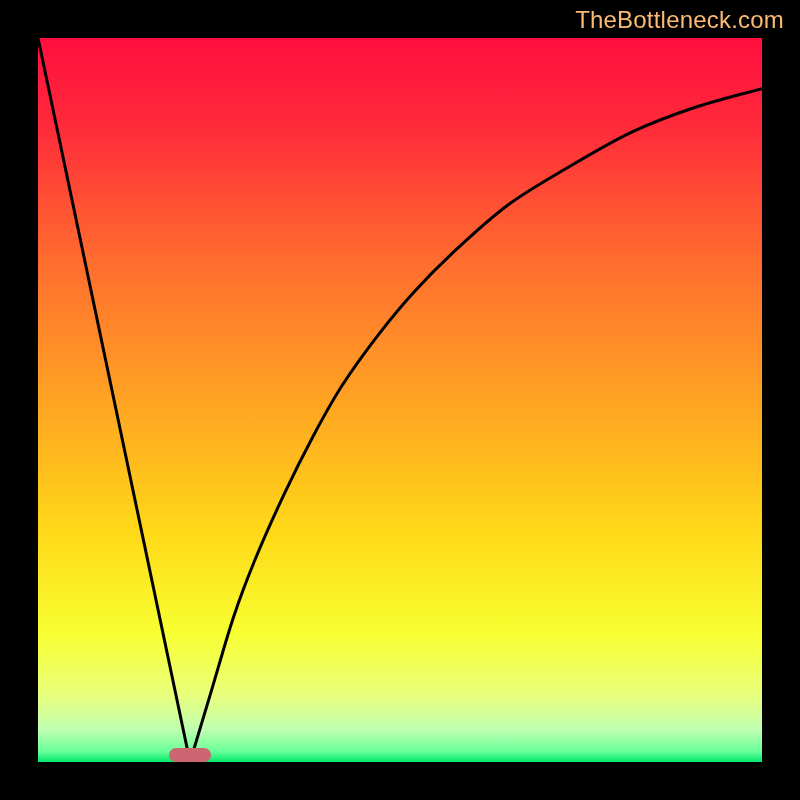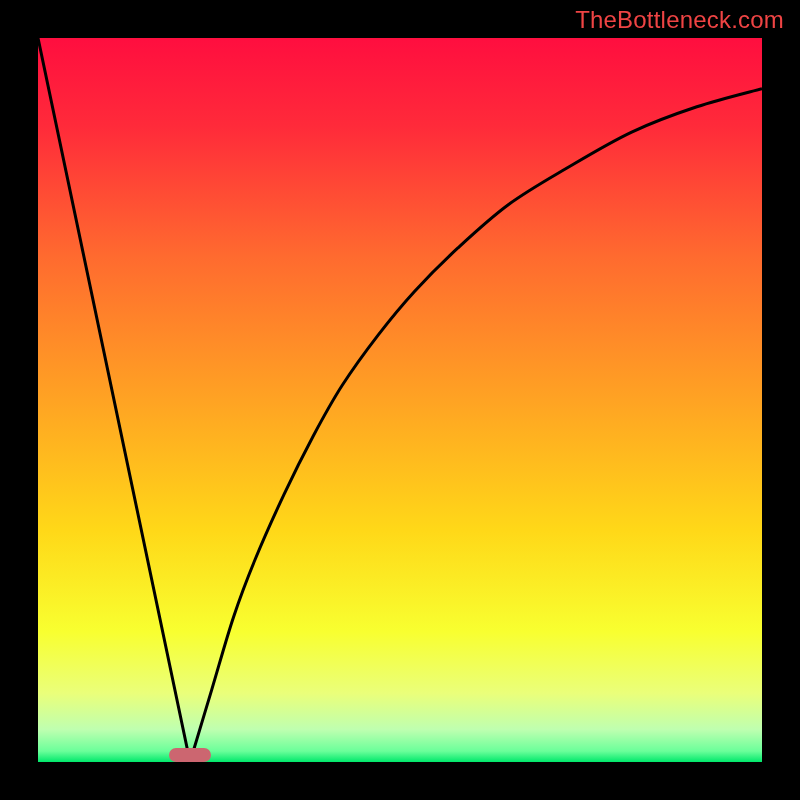--- a/index.html
+++ b/index.html
@@ -13,21 +13,21 @@
   .frame {
     position: relative;
     width: 800px;
     height: 800px;
     background: #000;
   }
   .attribution {
     position: absolute;
     top: 6px;
     right: 16px;
-    color: #ef4444;
+    color: #fdba74;
     font-size: 24px;
     font-weight: 500;
     letter-spacing: 0.2px;
   }
   .plot-area {
     position: absolute;
     left: 38px;
     top: 38px;
     width: 724px;
     height: 724px;

